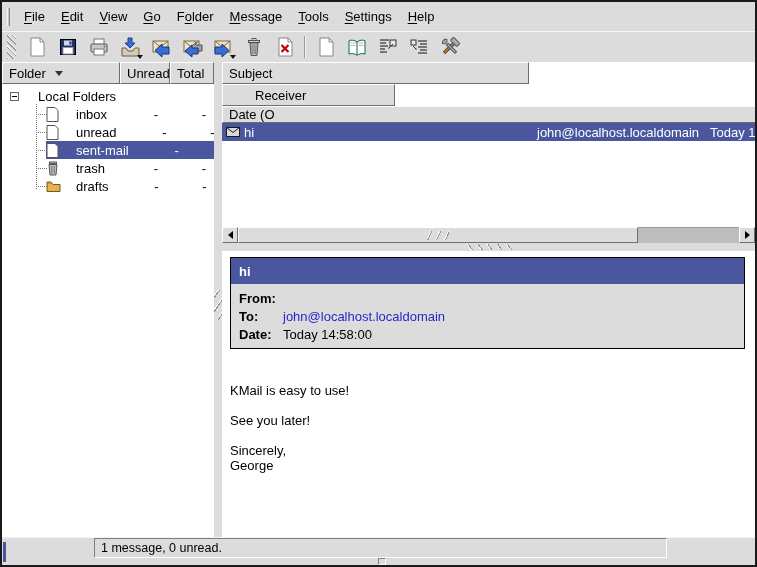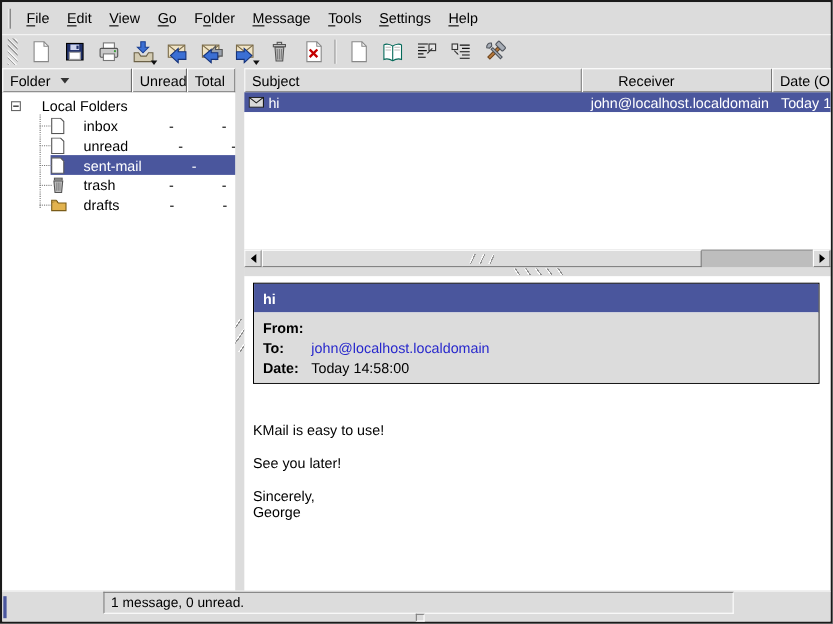--- a/index.html
+++ b/index.html
@@ -1,20 +1,20 @@
 <!DOCTYPE html>
 <html><head>
 <meta charset="utf-8">
 <style>
   * { box-sizing: border-box; }
   html,body { margin:0; padding:0; background:#555; }
   body { width:757px; height:567px; overflow:hidden;
          font-family:"Liberation Sans","DejaVu Sans",sans-serif; font-size:13px; color:#000; }
 
-  .window { position:relative; width:757px; height:567px; background:#e5e5e5;
+  .window { position:relative; width:757px; height:567px; background:#4d7c0f;
             border:2px solid #1a1a1a; display:flex; flex-direction:column; }
 
   
   .menubar { height:29px; display:flex; align-items:center; padding-left:5px; background:#dcdcdc; }
   .mb-handle { width:3px; height:18px; margin-right:6px;
                border-left:1px solid #f4f4f4; border-right:1px solid #8a8a8a; background:#c2c2c2; }
   .menu-item { padding:2px 8px; white-space:nowrap; cursor:default; }
   .menu-item u { text-underline-offset:2px; }
 
   
@@ -65,21 +65,21 @@
   .vsplit { width:8px; background:#dcdcdc; position:relative; }
   .vsplit .grip { position:absolute; left:0; top:228px; width:8px; height:30px;
                   background:repeating-linear-gradient(125deg,transparent 0 3px,#fafafa 3px 4px,#8f8f8f 4px 5px,transparent 5px 8px); }
   .hsplit { height:8px; background:#dcdcdc; position:relative; }
   .hsplit .grip { position:absolute; top:1px; left:245px; width:46px; height:6px;
                   background:repeating-linear-gradient(55deg,transparent 0 3px,#fafafa 3px 4px,#8f8f8f 4px 5px,transparent 5px 8px); }
 
   
   .right-col { flex:1; min-width:0; display:flex; flex-direction:column; }
   .list-pane { height:181px; display:flex; flex-direction:column; background:#fff; }
-  .ml-hdr { display:flex; }
+  .ml-hdr { display:flex;flex-direction:column; }
   .ml-hdr .c-subject { width:307px; }
   .ml-hdr .c-receiver { width:173px;padding-left:32px; }
   .ml-hdr .c-date { flex:1; min-width:0; border-right:none; }
   .msg-row { height:18px; display:flex; align-items:center; background:#4a569d; color:#fff; overflow:hidden; }
   .mr-subject { width:307px; flex:none; display:flex; align-items:center; padding-left:4px;
                 white-space:nowrap; overflow:hidden; }
   .mr-subject svg { margin-right:4px; flex:none; }
   .mr-receiver { width:173px; flex:none; padding-left:8px; white-space:nowrap; overflow:hidden; }
   .mr-date { flex:1; min-width:0; padding-left:8px; white-space:nowrap; overflow:hidden; }
   .list-fill { flex:1; background:#fff; }

